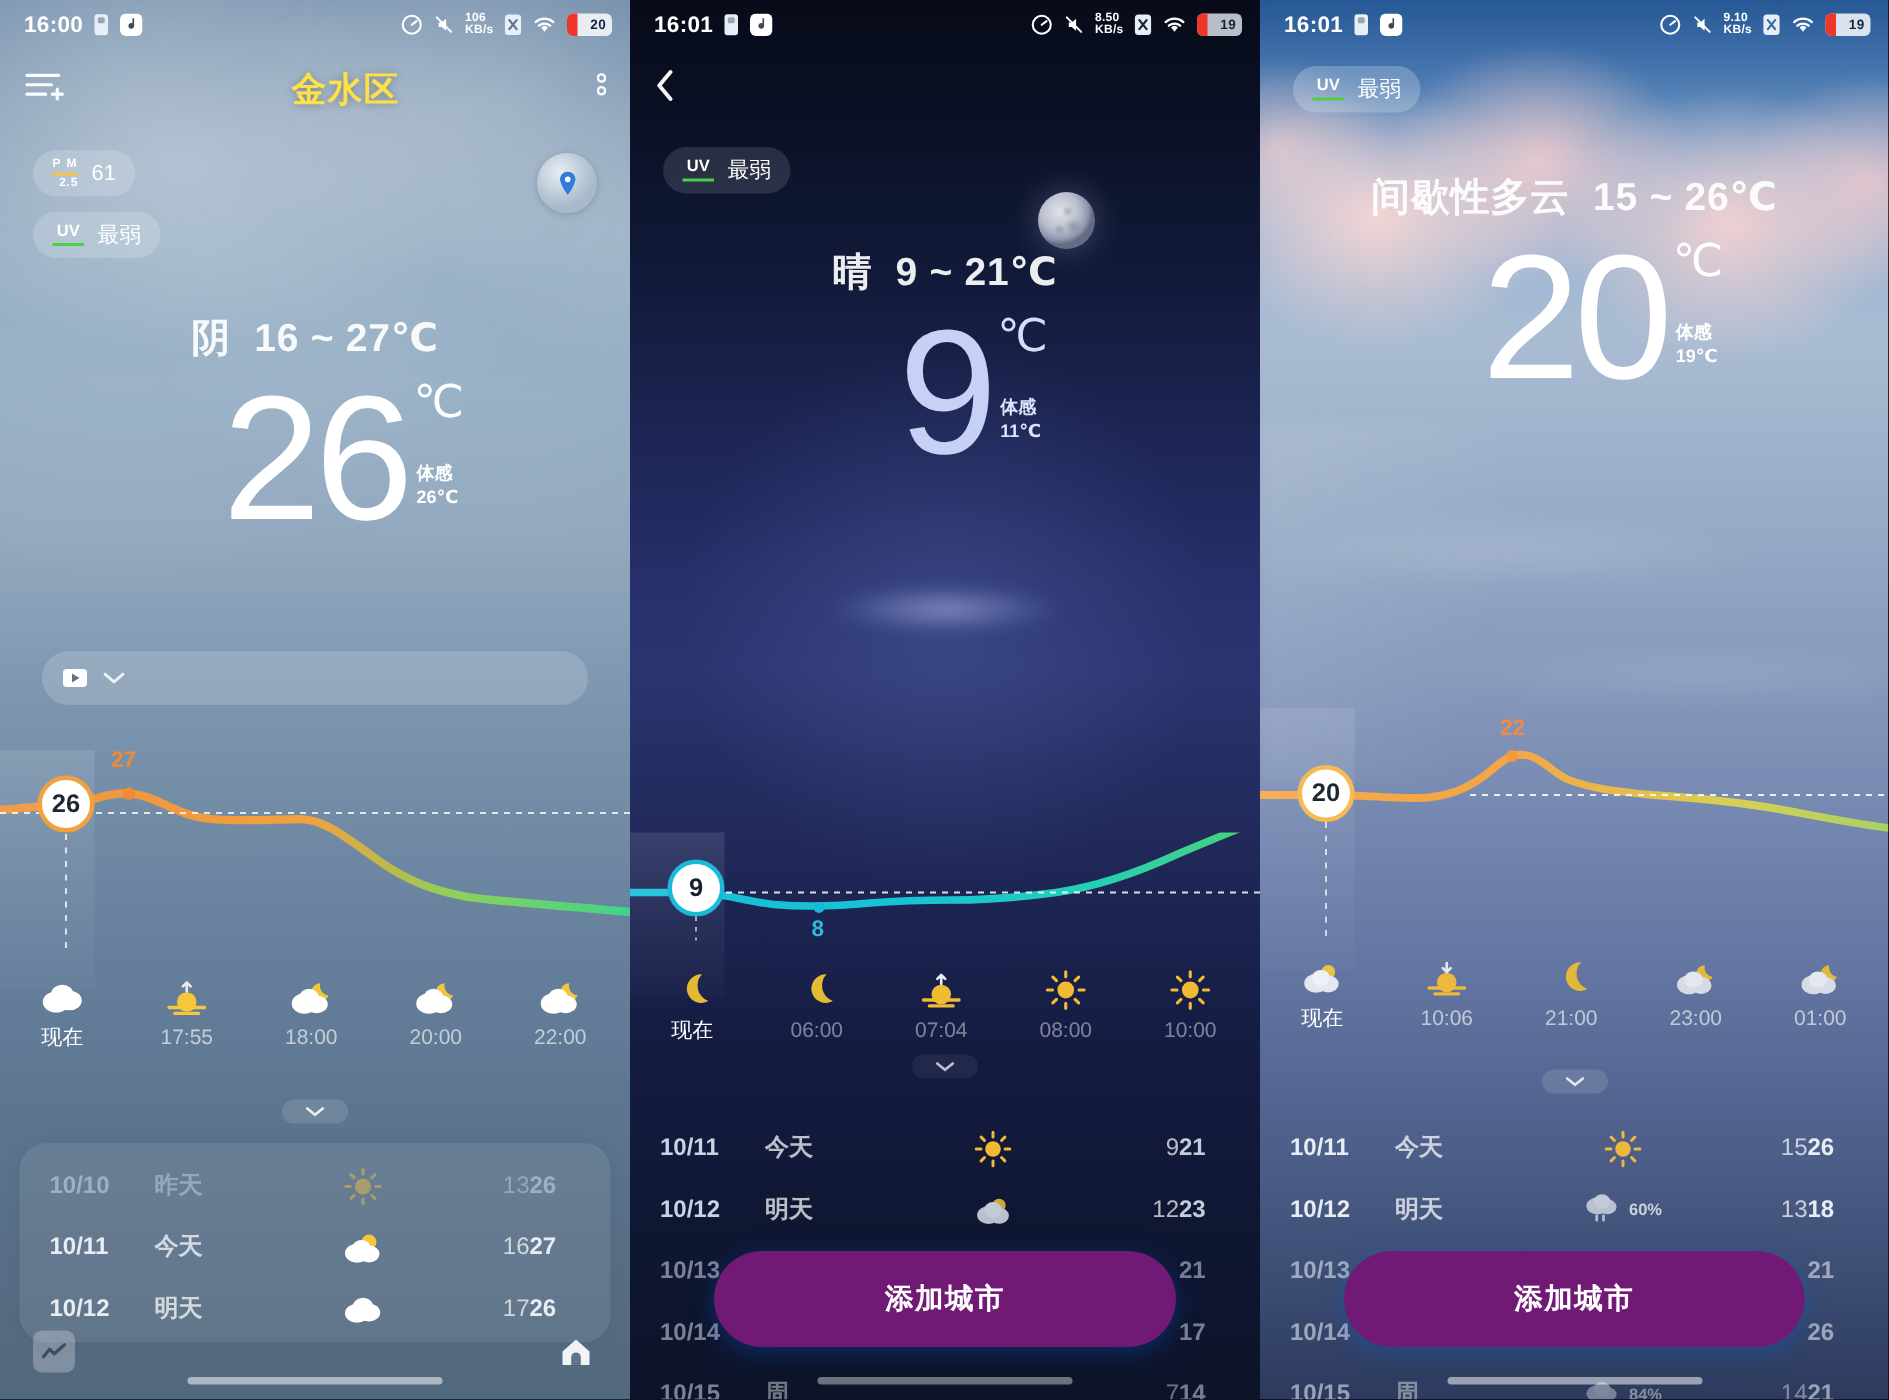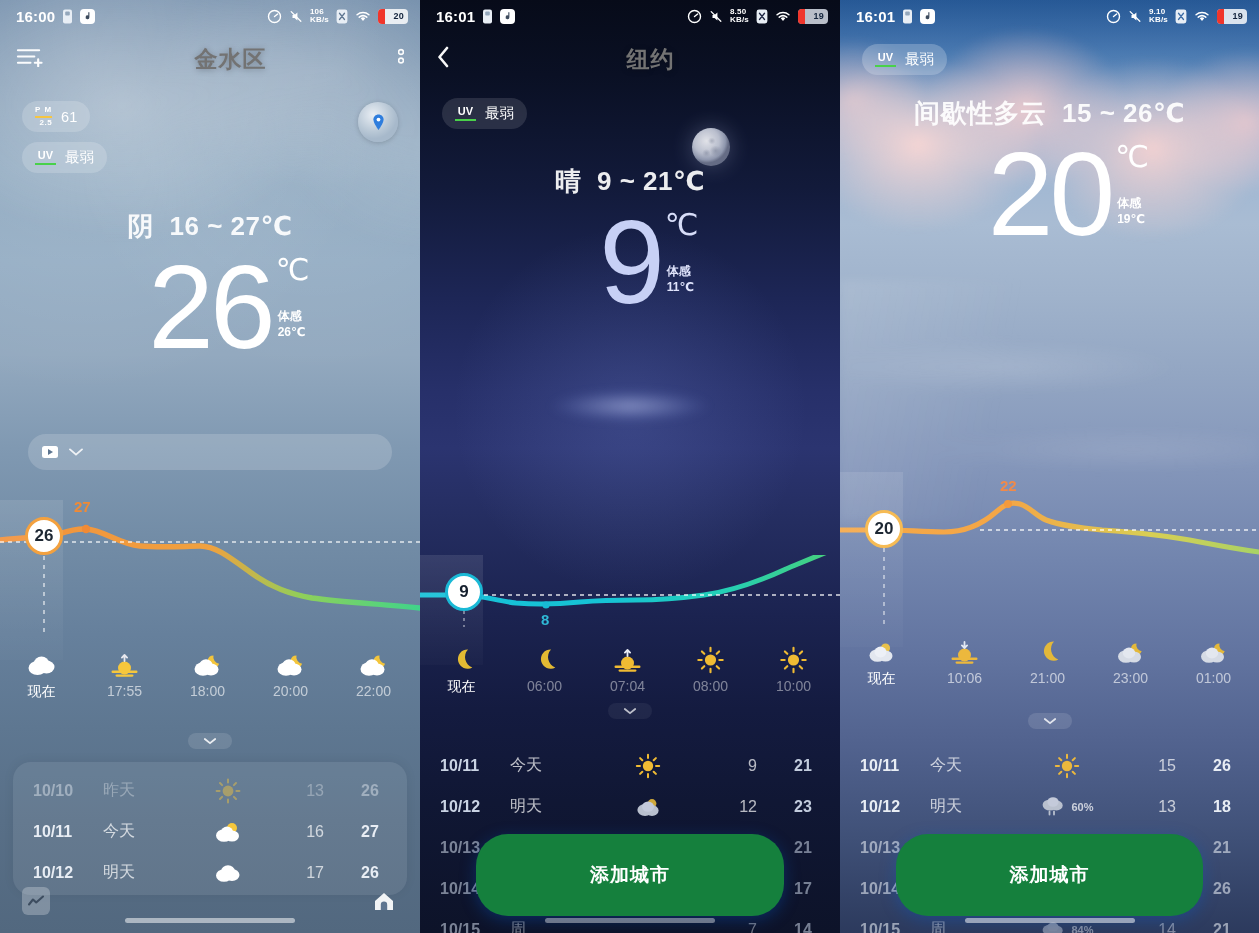--- a/index.html
+++ b/index.html
@@ -126,21 +126,21 @@
     background:#f0352b; border-radius: 4px 0 0 4px; }
   .dark .batt { background: rgba(210,215,225,0.88); }
 
   
   .appbar {
     position: relative; z-index: 5; height: 54px;
     display: flex; align-items: center; padding: 0 16px;
   }
   .appbar .title {
     position: absolute; left: 0; right: 0; text-align: center;
-    color: #737373; font-size: 23px; font-weight: 700; letter-spacing: 1px;
+    color: #fde047; font-size: 23px; font-weight: 700; letter-spacing: 1px;
     text-shadow: 0 1px 6px rgba(0,0,0,.28);
     margin-left: 41px;
   }
   .ab-btn { position: relative; z-index: 2; color: #fff; cursor: pointer; opacity: .97; }
 
   
   .chips { position: relative; z-index: 5; padding: 12px 0 0 22px; }
   .chip {
     display: inline-flex; align-items: center; gap: 9px;
     height: 31px; padding: 0 13px; border-radius: 16px;
@@ -256,34 +256,34 @@
     left: 13px; right: 13px; border-radius: 18px;
     background: rgba(255,255,255,0.08);
     box-shadow: 0 -1px 12px rgba(0,0,0,.06);
     padding: 8px 0 2px;
   }
   .drow {
     display: flex; align-items: center; height: 41px;
     padding: 0 20px; color: #e8edf4; font-size: 16px;
   }
   .drow .date { width: 70px; font-weight: 700; }
-  .drow .wd { width: 62px; color: rgba(255,255,255,0.72); font-weight: 400; }
+  .drow .wd { width: 62px; color: rgba(255,255,255,0.72); font-weight: 700; }
   .drow .ico { flex: 1 1 auto; display:flex; align-items:center; justify-content:center; gap: 5px; }
   .drow .ico .pop { font-size: 11px; color: rgba(255,255,255,0.72); font-weight: 600; }
   .drow .lo { width: 34px; text-align: right; color: rgba(255,255,255,0.70); }
-  .drow .hi { width: 34px; text-align: center; font-weight: 700; margin-left: 29px; }
+  .drow .hi { width: 34px; text-align: left; font-weight: 700; }
   .drow.past { opacity: .45; }
   .drow.dim { opacity: .58; }
   .dark .drow { color: #c2ccdd; }
   .dark .drow .date { color: #c9d3e3; }
 
   
   .addcity {
-    position: absolute; left: 56px; right: 56px; top: 834px; height: 82px;
-    border-radius: 32px; background: #15803d;
+    position: absolute; left: 56px; right: 56px; top: 834px; height: 64px;
+    border-radius: 32px; background: #701a75;
     color: #fff; font-size: 19px; font-weight: 700; letter-spacing: 1px;
     display: flex; align-items: center; justify-content: center; z-index: 8;
     box-shadow: 0 4px 16px rgba(10,90,200,.35);
     cursor: pointer;
   }
 
   
   .bottombar { position: absolute; left: 0; right: 0; bottom: 0; height: 48px; z-index: 9; }
   .navicon {
     position: absolute; bottom: 18px; width: 28px; height: 28px;
@@ -626,21 +626,20 @@
         </span>
       </div>
     </div>
 
     <div class="appbar">
       <div class="ab-btn">
         <svg width="15" height="24" viewBox="0 0 15 24">
             <path d="M11 3L3.5 12 11 21" stroke="#fff" stroke-width="2.6" fill="none" stroke-linecap="round" stroke-linejoin="round"></path>
           </svg>
       </div>
-      <div class="title">纽约</div>
     </div>
 
     <div class="chips">
       <div class="chip">
         <span class="uv">
           <span>UV</span>
           <span class="rule"></span>
         </span>
         <span class="val">最弱</span>
       </div>
@@ -863,21 +862,21 @@
     <div class="chips">
       <div class="chip" style="background:rgba(255,255,255,0.22)">
         <span class="uv">
           <span>UV</span>
           <span class="rule"></span>
         </span>
         <span class="val">最弱</span>
       </div>
     </div>
 
-    <div class="current" style="margin-top:11px">
+    <div class="current" style="margin-top:29px">
       <div class="cond">
         <span>间歇性多云</span>&nbsp;&nbsp;<span>15 ~ 26℃</span>
       </div>
       <div class="bigwrap">
         <span class="bignum">20</span>
         <span class="unit" style="left:100%;margin-left:4px">℃</span>
         <span class="feels" style="left:100%;margin-left:6px;top:60px">
           <span>体感</span><br><span>19℃</span>
         </span>
       </div>

